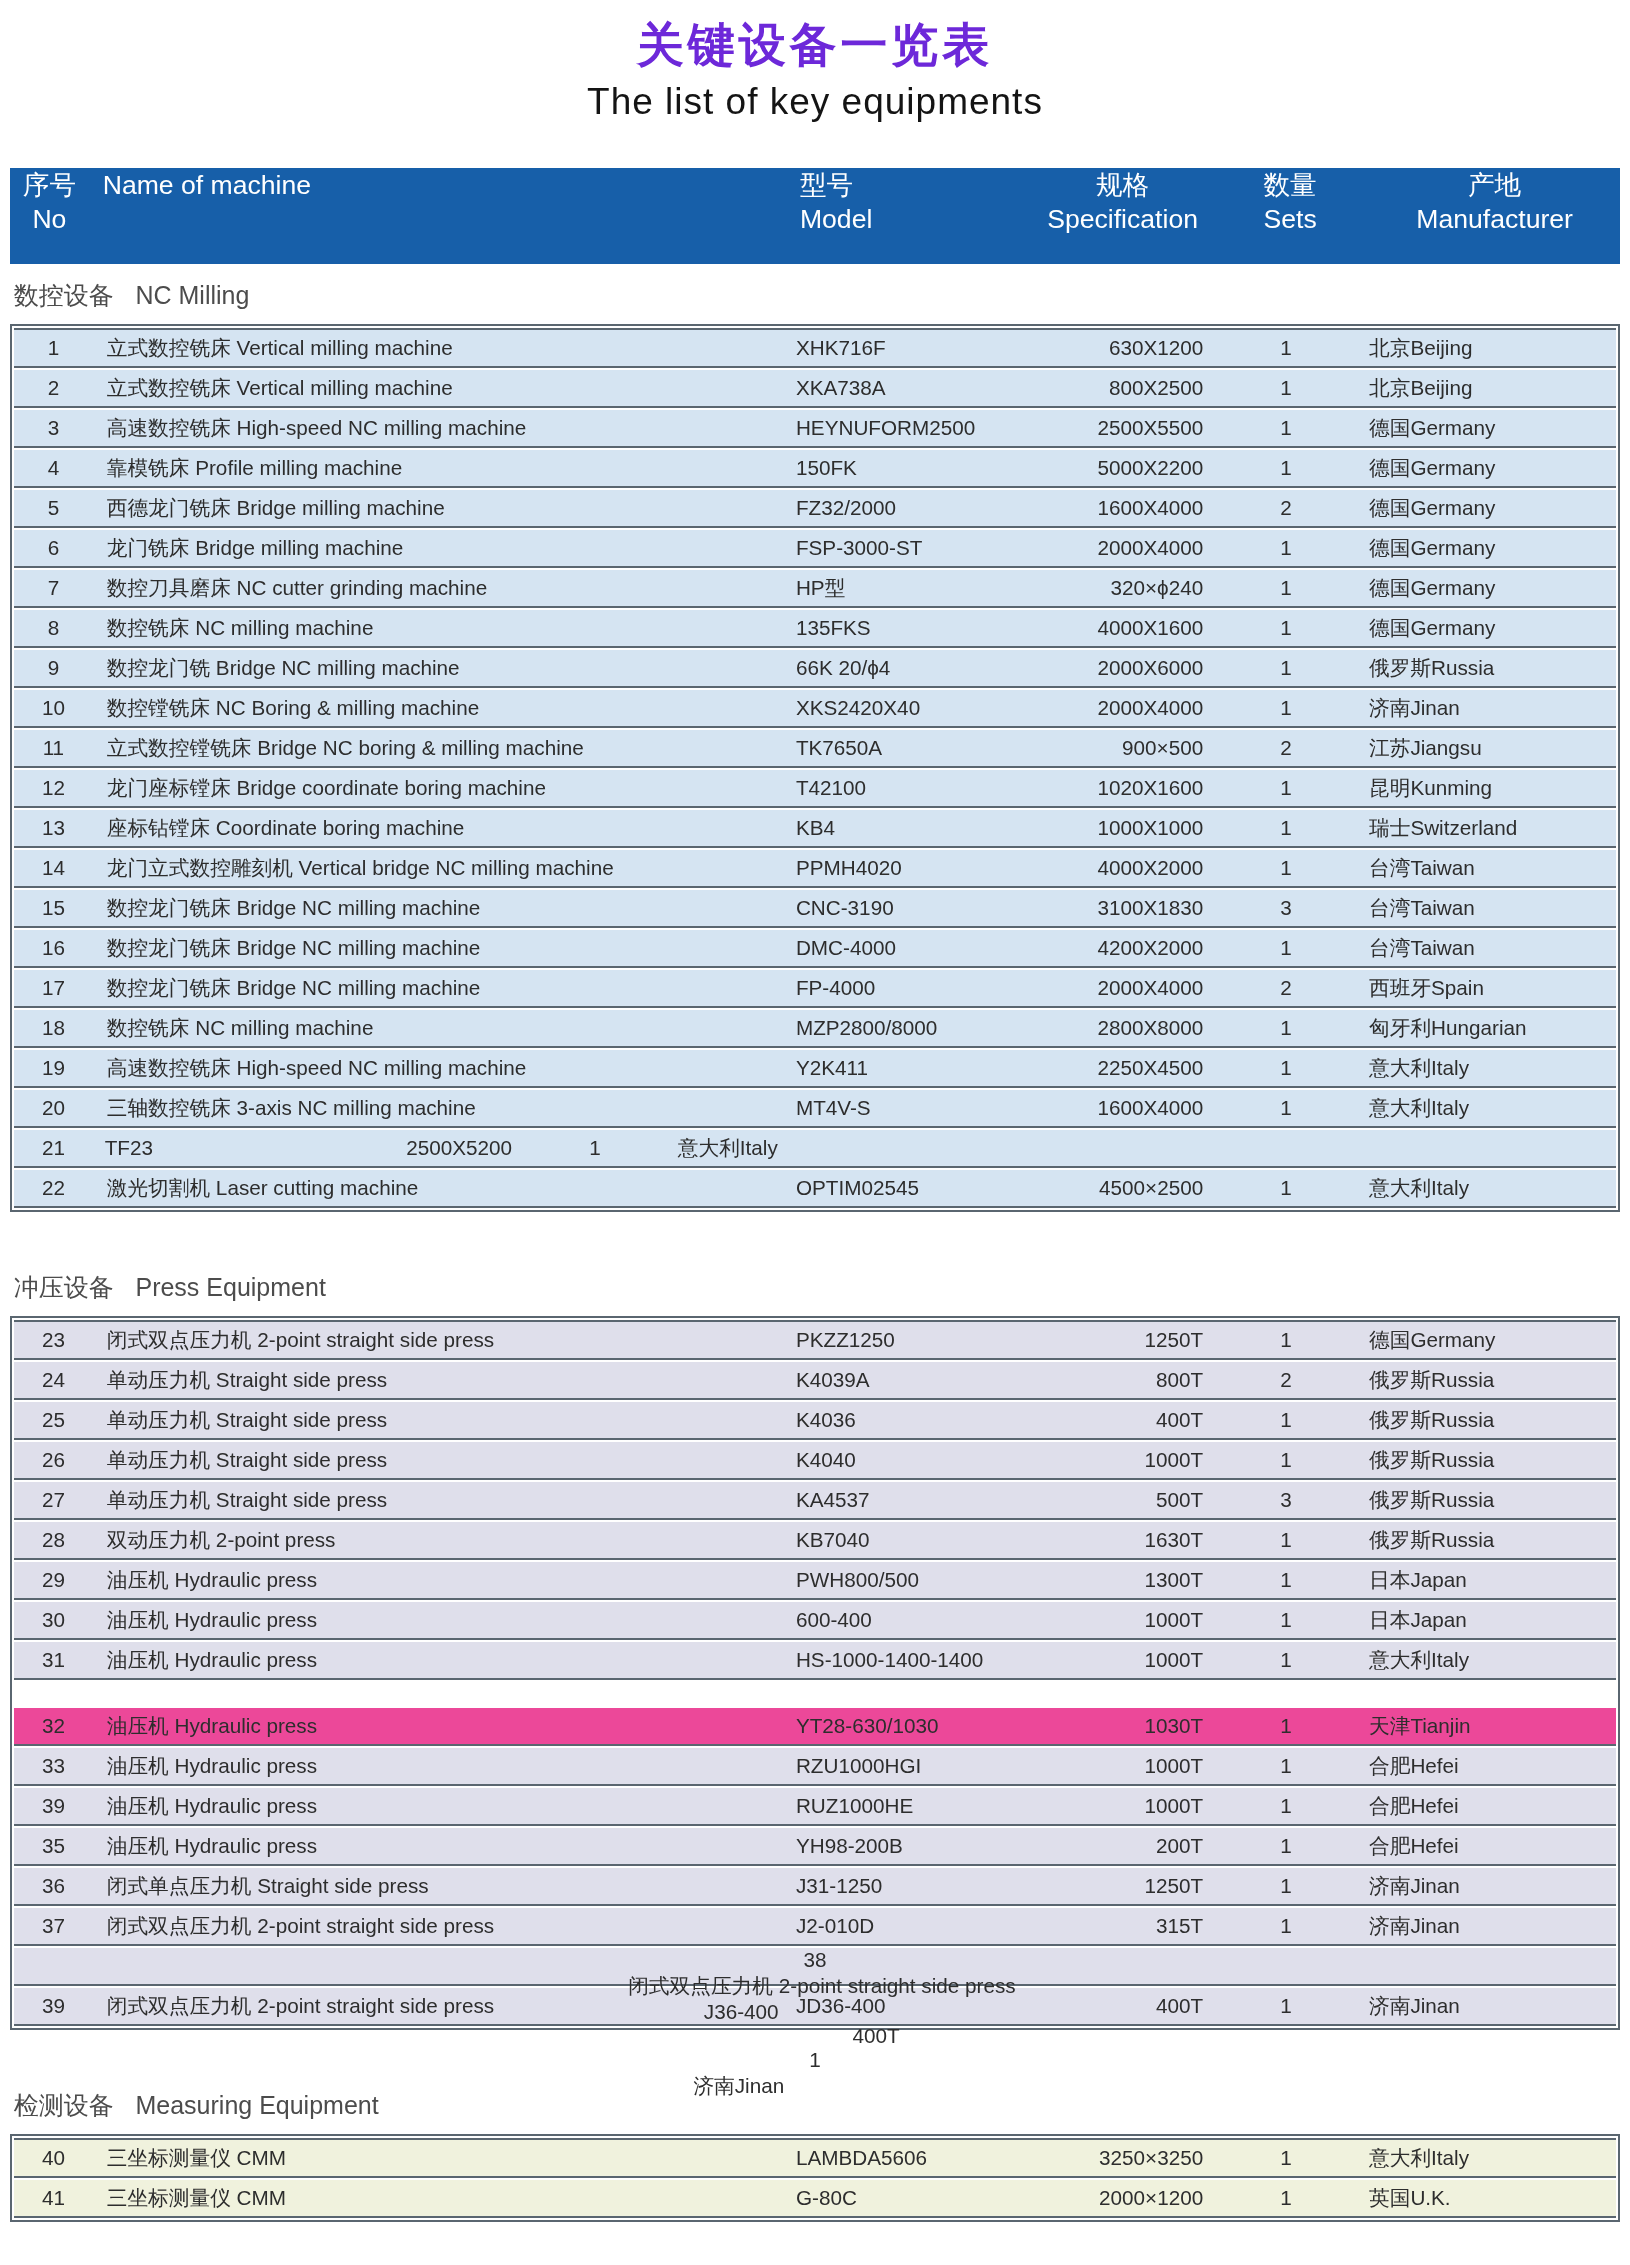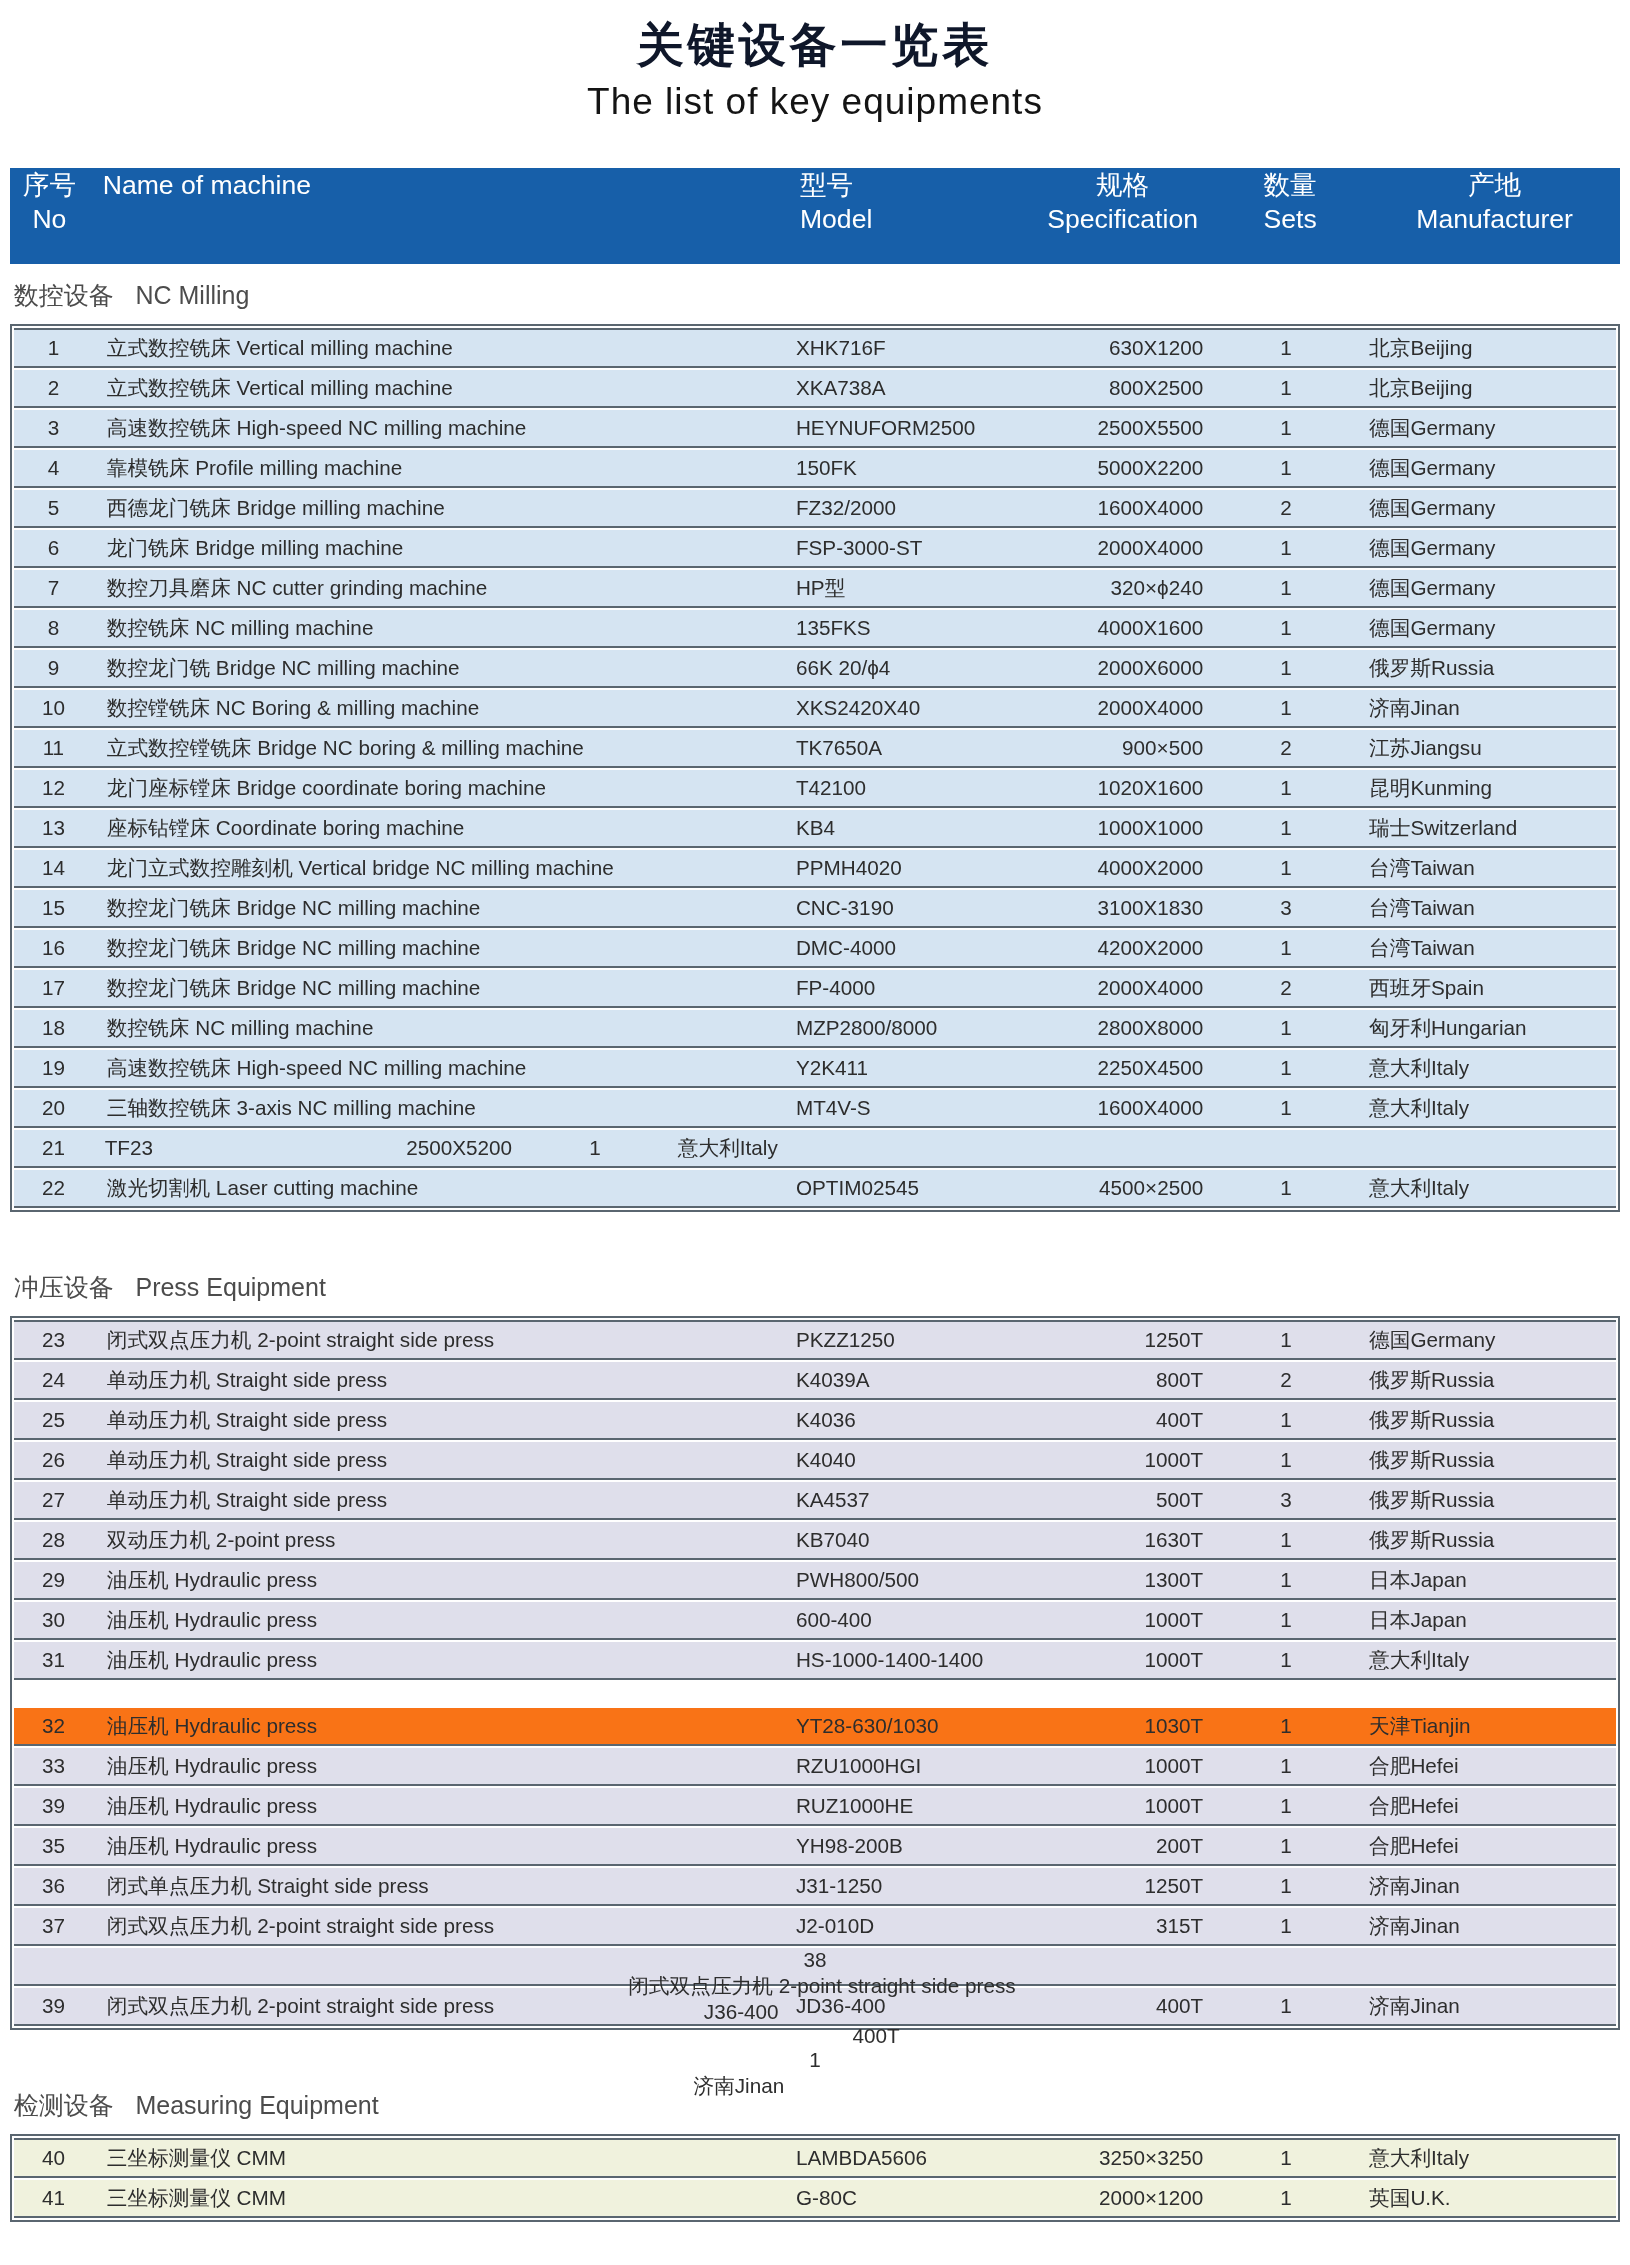--- a/index.html
+++ b/index.html
@@ -7,21 +7,21 @@
     width:1630px; height:2266px;
     font-family:"Liberation Sans", sans-serif;
     color:#2d2d2d;
     -webkit-font-smoothing:antialiased;
   }
   .page { box-sizing:border-box; padding:0 9.9px; }
 
   
   .main-title {
     margin:13.8px 0 0; text-align:center;
-    font-size:47px; font-weight:bold; color:#0f172a; letter-spacing:3.9px;
+    font-size:47px; font-weight:bold; color:#6d28d9; letter-spacing:3.9px;
   }
   .sub-title {
     margin-top:3.9px; text-align:center;
     font-size:37px; font-weight:normal; color:#141414; letter-spacing:1px;
   }
 
   
   .c-no    { width:79px;  text-align:center; flex:none; }
   .c-name  { flex:1; text-align:left; padding-left:13.8px; box-sizing:border-box; }
   .c-model { width:246px; text-align:left; padding-left:11.8px; box-sizing:border-box; flex:none; }
@@ -381,21 +381,21 @@
 
   <div class="row" style="background: rgb(223, 223, 235);">
     <div class="c-no">31</div>
     <div class="c-name">油压机 Hydraulic press</div>
     <div class="c-model">HS-1000-1400-1400</div>
     <div class="c-spec">1000T</div>
     <div class="c-sets">1</div>
     <div class="c-mfr">意大利Italy</div>
   </div>
 
-  <div class="row" style="background: #f97316; margin-top: 28px;">
+  <div class="row" style="background: #ec4899; margin-top: 28px;">
     <div class="c-no">32</div>
     <div class="c-name">油压机 Hydraulic press</div>
     <div class="c-model">YT28-630/1030</div>
     <div class="c-spec">1030T</div>
     <div class="c-sets">1</div>
     <div class="c-mfr">天津Tianjin</div>
   </div>
 
   <div class="row" style="background: rgb(223, 223, 235);">
     <div class="c-no">33</div>

